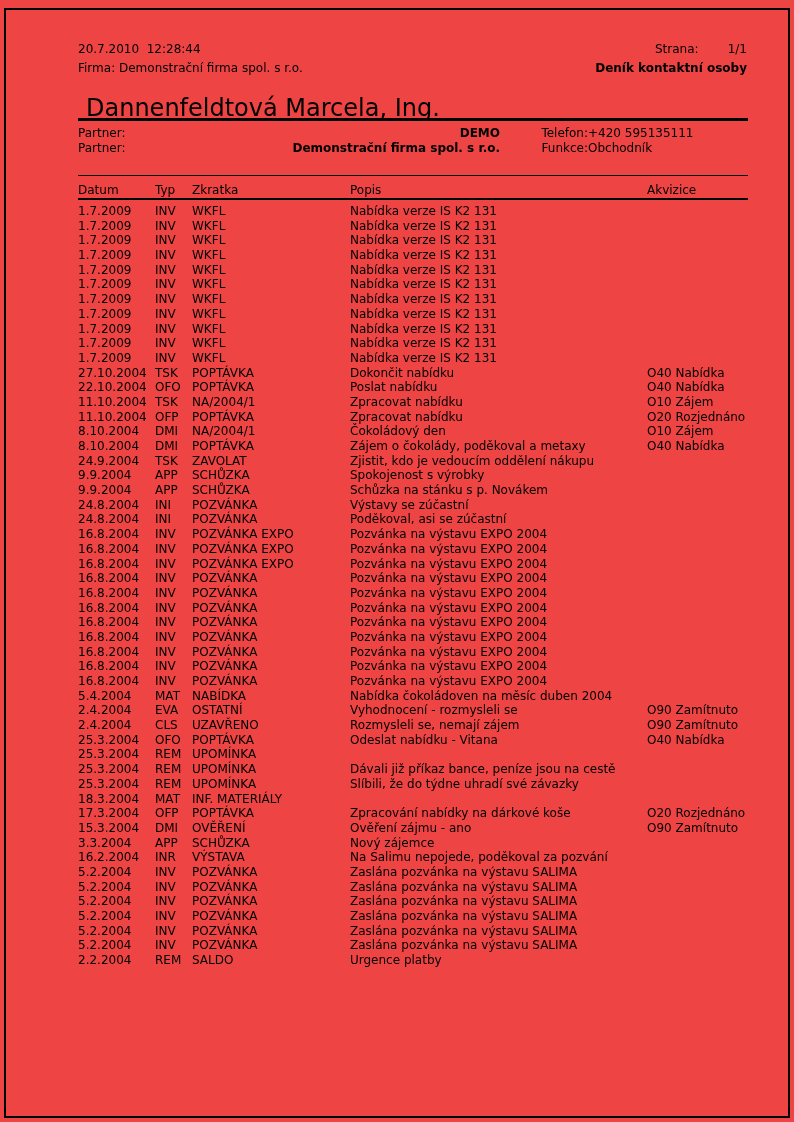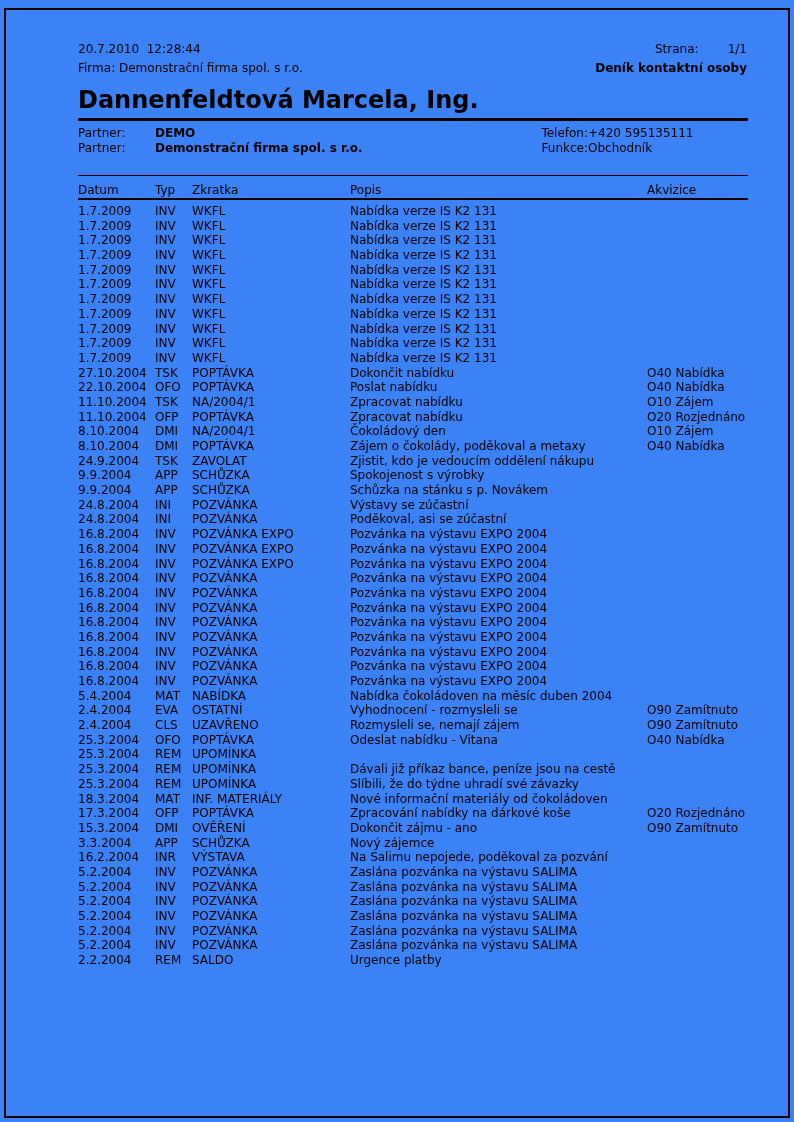--- a/index.html
+++ b/index.html
@@ -1,20 +1,20 @@
 <!DOCTYPE html>
 <html lang="cs"><head>
 <meta charset="utf-8">
 <style>
   html, body { margin: 0; padding: 0; background: #ffffff; }
   .page {
     position: relative;
     width: 794px;
     height: 1122px;
-    background: #3b82f6;
+    background: #ef4444;
     color: #000000;
     font-family: "DejaVu Sans", "Liberation Sans", sans-serif;
     overflow: hidden;
   }
   .page-border {
     position: absolute;
     left: 4px; top: 8px;
     width: 786px; height: 1110px;
     border: 2px solid #000000;
     box-sizing: border-box;
@@ -30,33 +30,33 @@
   .hdr-page {
     position: absolute; top: 42px; right: 47px;
     width: 92px; display: flex; justify-content: space-between;
     font-size: 12px;
   }
   .hdr-report {
     position: absolute; top: 61px; right: 47px;
     font-size: 12px; font-weight: bold; text-align: right;
   }
   .title {
-    position: absolute; left: 78px; top: 86px; margin: 0;
-    font-size: 24px; font-weight: bold; white-space: pre;
+    position: absolute; left: 78px; top: 86px; margin: 8px;
+    font-size: 24px; font-weight: normal; white-space: pre;
     letter-spacing: 0px;
   }
   .rule { position: absolute; left: 78px; width: 670px; background: #000000; }
   .rule-title { top: 118px; height: 3px; }
   .rule-info  { top: 175px; height: 1px; }
   .rule-head  { top: 198px; height: 2px; }
 
   .info { position: absolute; left: 78px; top: 126px; width: 670px; }
   .info-row { display: flex; height: 14.7px; line-height: 14.7px; font-size: 12px; white-space: nowrap; }
   .il { width: 77px; }
-  .iv { width: 345px; }
+  .iv { width: 345px; text-align: right; }
   .rl { width: 88px; text-align: right; }
   .rv { flex: 1; }
   .bold { font-weight: bold; }
 
   .thead {
     position: absolute; left: 78px; top: 183px; width: 670px;
     display: flex; font-size: 12px; line-height: 14.7px; white-space: nowrap;
   }
   .tbody { position: absolute; left: 78px; top: 204px; width: 670px; }
   .trow { display: flex; height: 14.7px; line-height: 14.7px; font-size: 12px; white-space: nowrap; }
@@ -387,35 +387,34 @@
         <div class="tcell col-datum">25.3.2004</div>
         <div class="tcell col-typ">REM</div>
         <div class="tcell col-zkratka">UPOMÍNKA</div>
         <div class="tcell col-popis">Slíbili, že do týdne uhradí své závazky</div>
         <div class="tcell col-akvizice"></div>
       </div>
       <div class="trow">
         <div class="tcell col-datum">18.3.2004</div>
         <div class="tcell col-typ">MAT</div>
         <div class="tcell col-zkratka">INF. MATERIÁLY</div>
-        <div class="tcell col-popis">Nové informační materiály od čokoládoven</div>
         <div class="tcell col-akvizice"></div>
       </div>
       <div class="trow">
         <div class="tcell col-datum">17.3.2004</div>
         <div class="tcell col-typ">OFP</div>
         <div class="tcell col-zkratka">POPTÁVKA</div>
         <div class="tcell col-popis">Zpracování nabídky na dárkové koše</div>
         <div class="tcell col-akvizice">O20 Rozjednáno</div>
       </div>
       <div class="trow">
         <div class="tcell col-datum">15.3.2004</div>
         <div class="tcell col-typ">DMI</div>
         <div class="tcell col-zkratka">OVĚŘENÍ</div>
-        <div class="tcell col-popis">Dokončit zájmu - ano</div>
+        <div class="tcell col-popis">Ověření zájmu - ano</div>
         <div class="tcell col-akvizice">O90 Zamítnuto</div>
       </div>
       <div class="trow">
         <div class="tcell col-datum">3.3.2004</div>
         <div class="tcell col-typ">APP</div>
         <div class="tcell col-zkratka">SCHŮZKA</div>
         <div class="tcell col-popis">Nový zájemce</div>
         <div class="tcell col-akvizice"></div>
       </div>
       <div class="trow">

